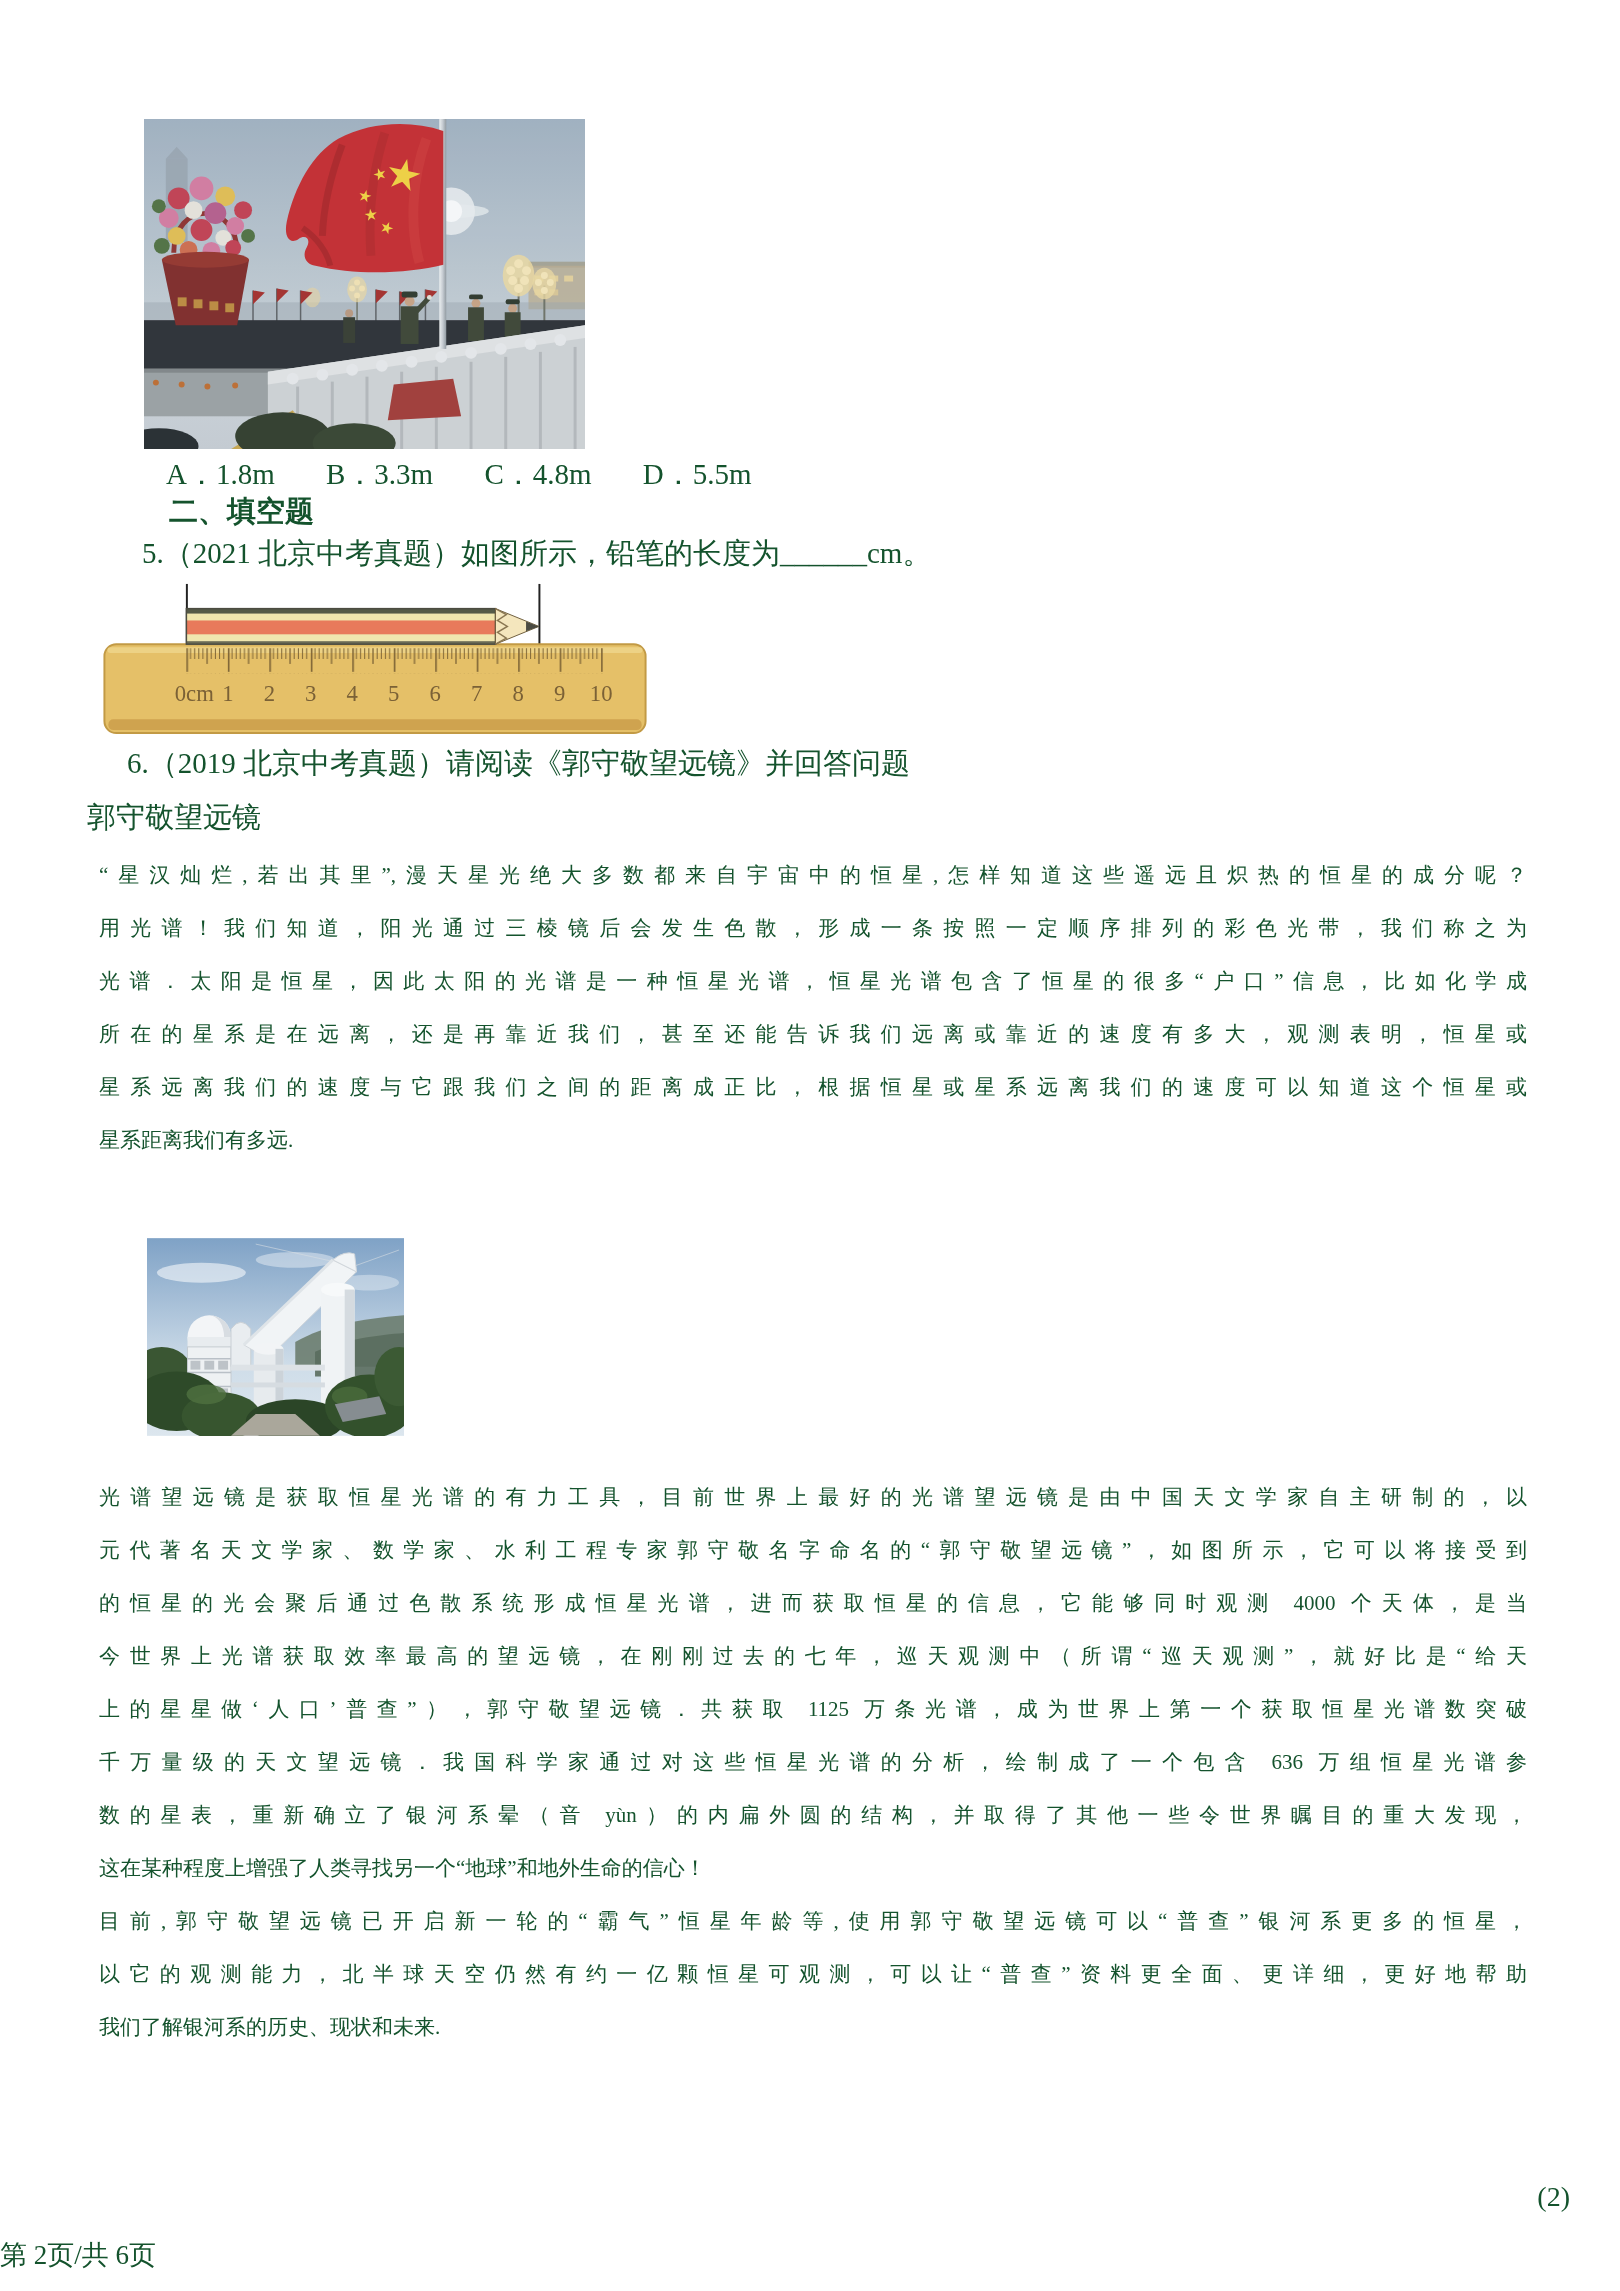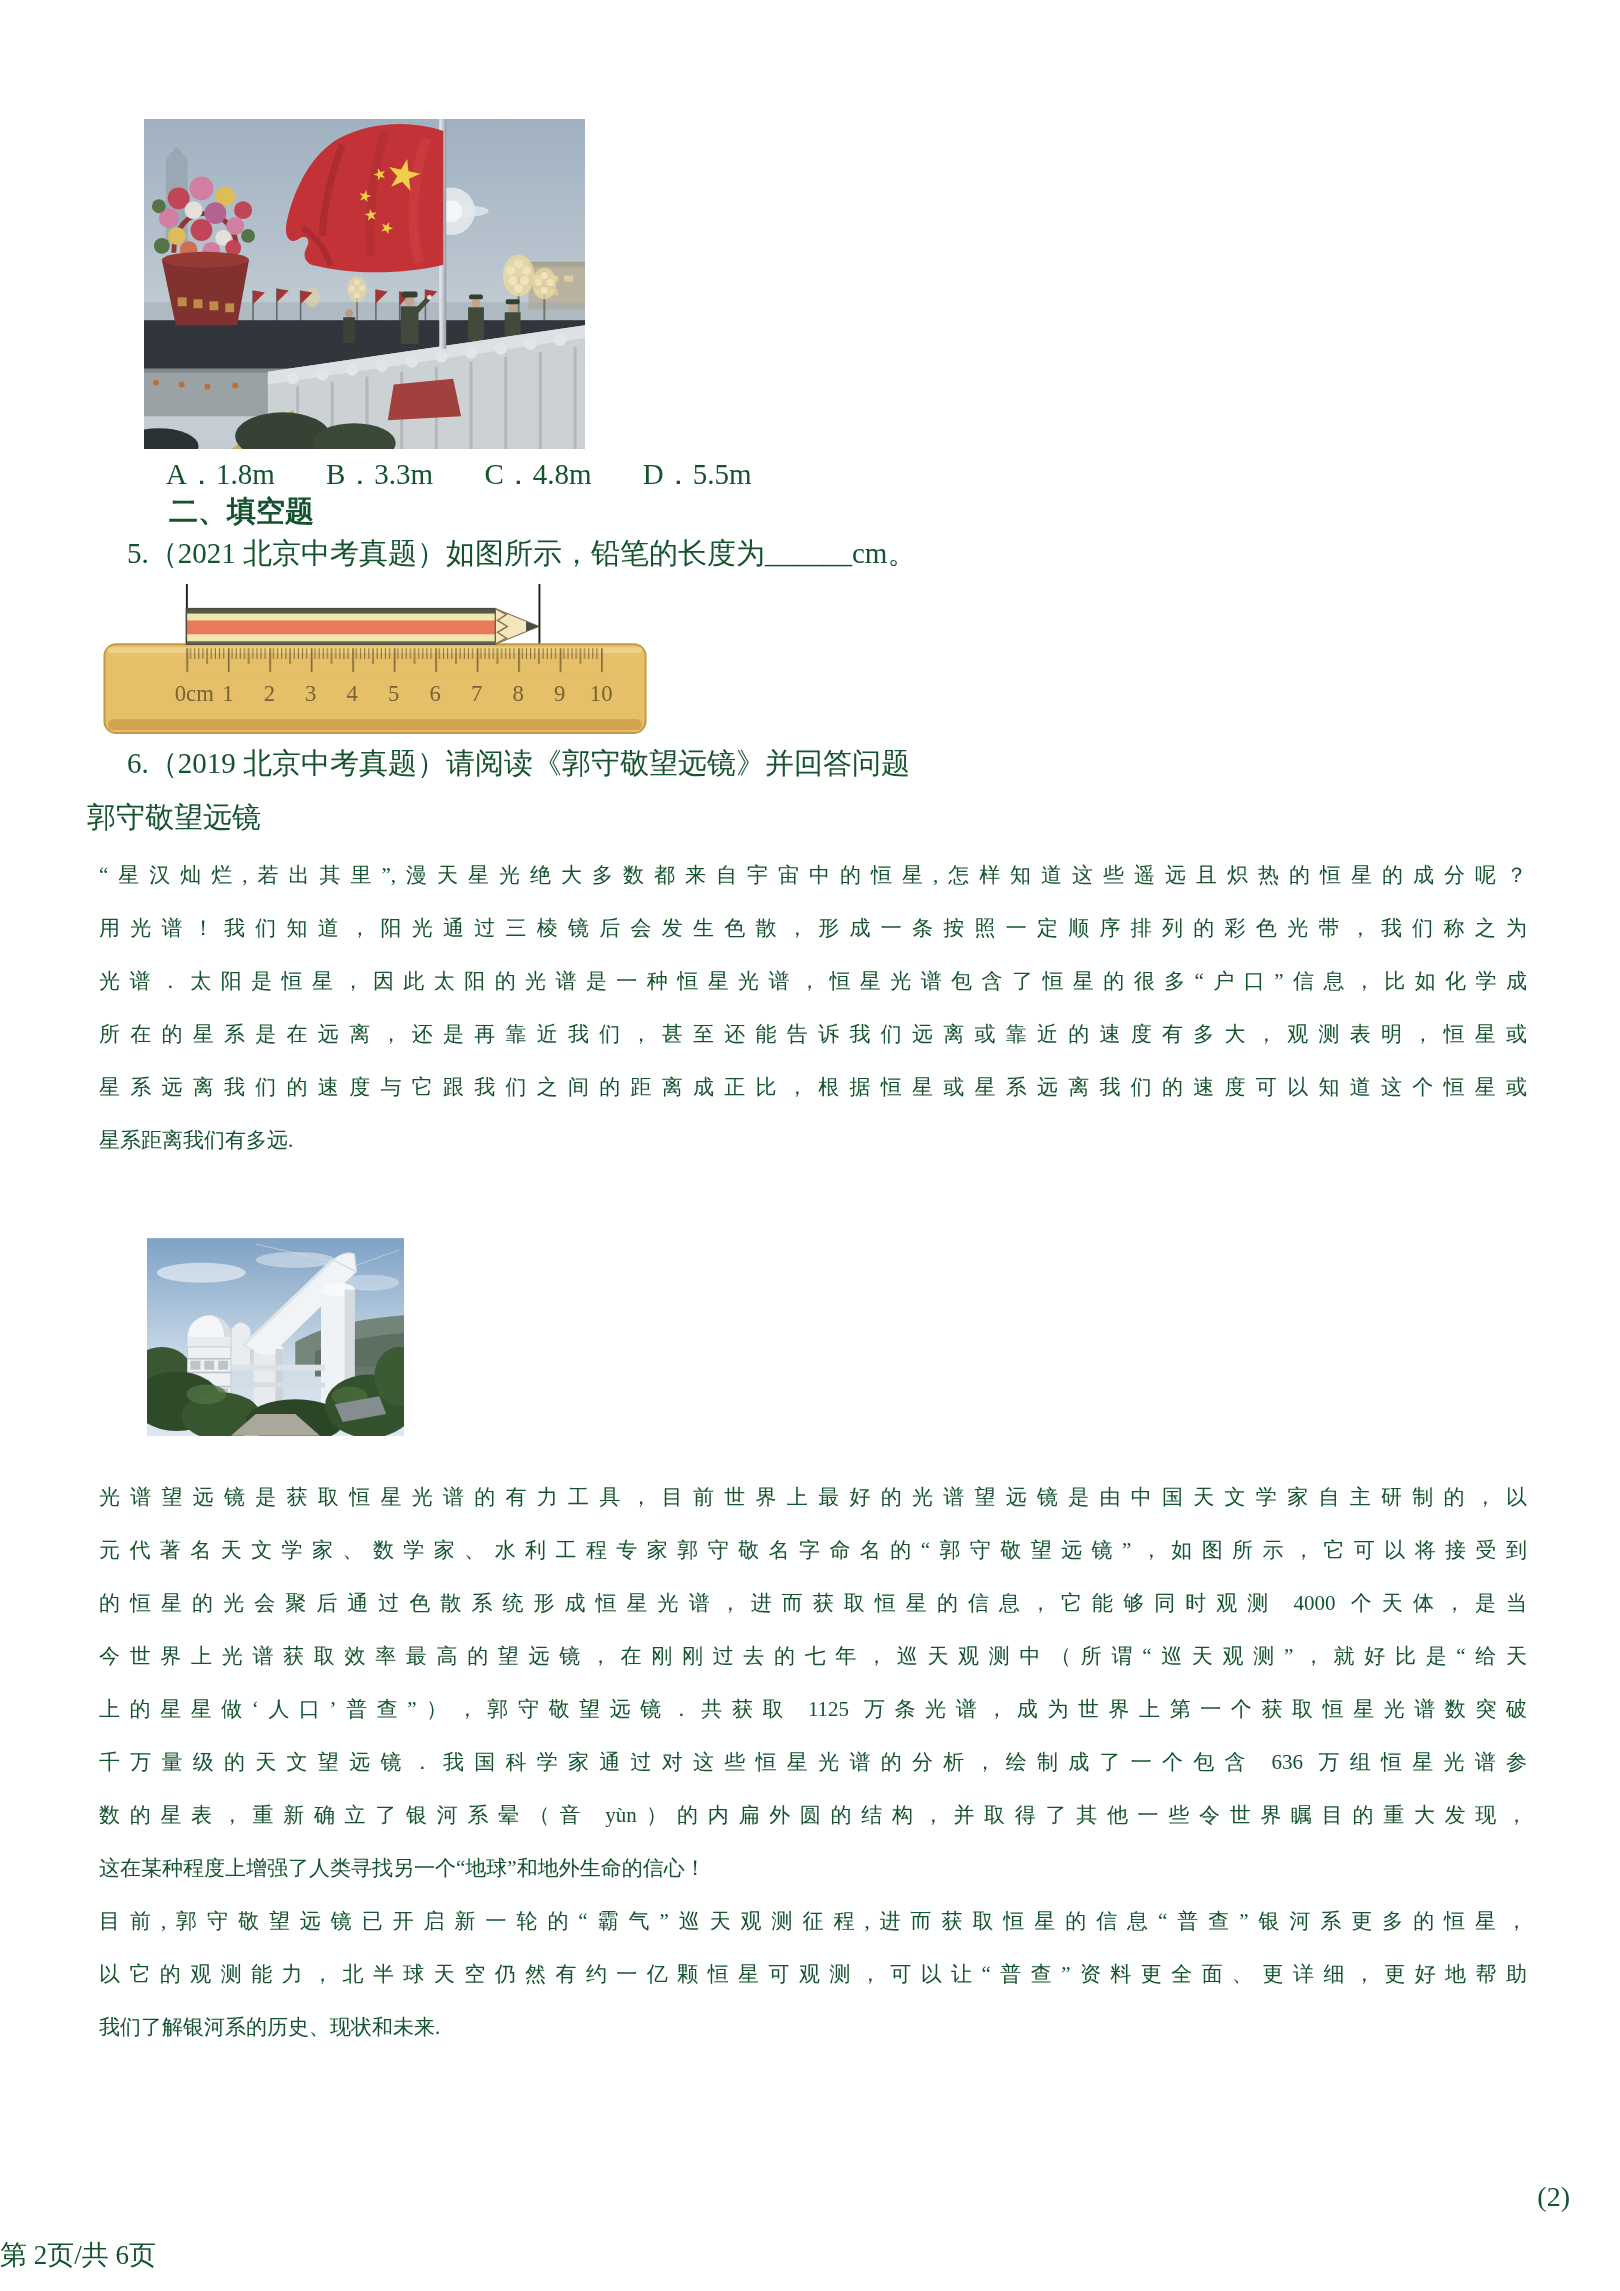--- a/index.html
+++ b/index.html
@@ -244,21 +244,21 @@
 
   <div class="abs txt options" style="left:166px;top:455px;">
     <span>A．1.8m</span>
     <span>B．3.3m</span>
     <span>C．4.8m</span>
     <span>D．5.5m</span>
   </div>
 
   <div class="abs txt bold" style="left:129px;top:492px;">二、填空题</div>
 
-  <div class="abs txt" style="left:127px;top:534px;">5.（2021 北京中考真题）如图所示，铅笔的长度为______cm。</div>
+  <div class="abs txt" style="left:142px;top:534px;">5.（2021 北京中考真题）如图所示，铅笔的长度为______cm。</div>
 
   <div class="abs fig" style="left:102px;top:579px;width:546px;height:158px;">
     <svg width="546" height="158" viewBox="0 0 552 160">
       <defs>
         <pattern id="ticks" x="85" y="70" width="42" height="26" patternUnits="userSpaceOnUse">
           <line x1="0.8" y1="0" x2="0.8" y2="24" stroke="#7c6335" stroke-width="1.6"></line>
           <line x1="4.2" y1="0" x2="4.2" y2="11" stroke="#7c6335" stroke-width="1"></line>
           <line x1="8.4" y1="0" x2="8.4" y2="11" stroke="#7c6335" stroke-width="1"></line>
           <line x1="12.6" y1="0" x2="12.6" y2="11" stroke="#7c6335" stroke-width="1"></line>
           <line x1="16.8" y1="0" x2="16.8" y2="11" stroke="#7c6335" stroke-width="1"></line>
@@ -394,21 +394,21 @@
 
   <div class="flow" style="top:1471px;">
     <div class="ln">光谱望远镜是获取恒星光谱的有力工具，目前世界上最好的光谱望远镜是由中国天文学家自主研制的，以</div>
     <div class="ln">元代著名天文学家、数学家、水利工程专家郭守敬名字命名的“郭守敬望远镜”，如图所示，它可以将接受到</div>
     <div class="ln">的恒星的光会聚后通过色散系统形成恒星光谱，进而获取恒星的信息，它能够同时观测 4000 个天体，是当</div>
     <div class="ln">今世界上光谱获取效率最高的望远镜，在刚刚过去的七年，巡天观测中（所谓“巡天观测”，就好比是“给天</div>
     <div class="ln">上的星星做‘人口’普查”），郭守敬望远镜．共获取 1125 万条光谱，成为世界上第一个获取恒星光谱数突破</div>
     <div class="ln">千万量级的天文望远镜．我国科学家通过对这些恒星光谱的分析，绘制成了一个包含 636 万组恒星光谱参</div>
     <div class="ln">数的星表，重新确立了银河系晕（音 yùn）的内扁外圆的结构，并取得了其他一些令世界瞩目的重大发现，</div>
     <div class="ln last">这在某种程度上增强了人类寻找另一个“地球”和地外生命的信心！</div>
-    <div class="ln">目前,郭守敬望远镜已开启新一轮的“霸气”巡天观测征程,进而获取恒星的信息“普查”银河系更多的恒星，</div>
+    <div class="ln">目前,郭守敬望远镜已开启新一轮的“霸气”恒星年龄等,使用郭守敬望远镜可以“普查”银河系更多的恒星，</div>
     <div class="ln">以它的观测能力，北半球天空仍然有约一亿颗恒星可观测，可以让“普查”资料更全面、更详细，更好地帮助</div>
     <div class="ln last">我们了解银河系的历史、现状和未来.</div>
   </div>
 
   <div class="footer-corner" style="right:51px;top:2181px;">(2)</div>
   <div class="footer-page" style="top:2237px;">第 2页/共 6页</div>
 
 </div>
 
 

